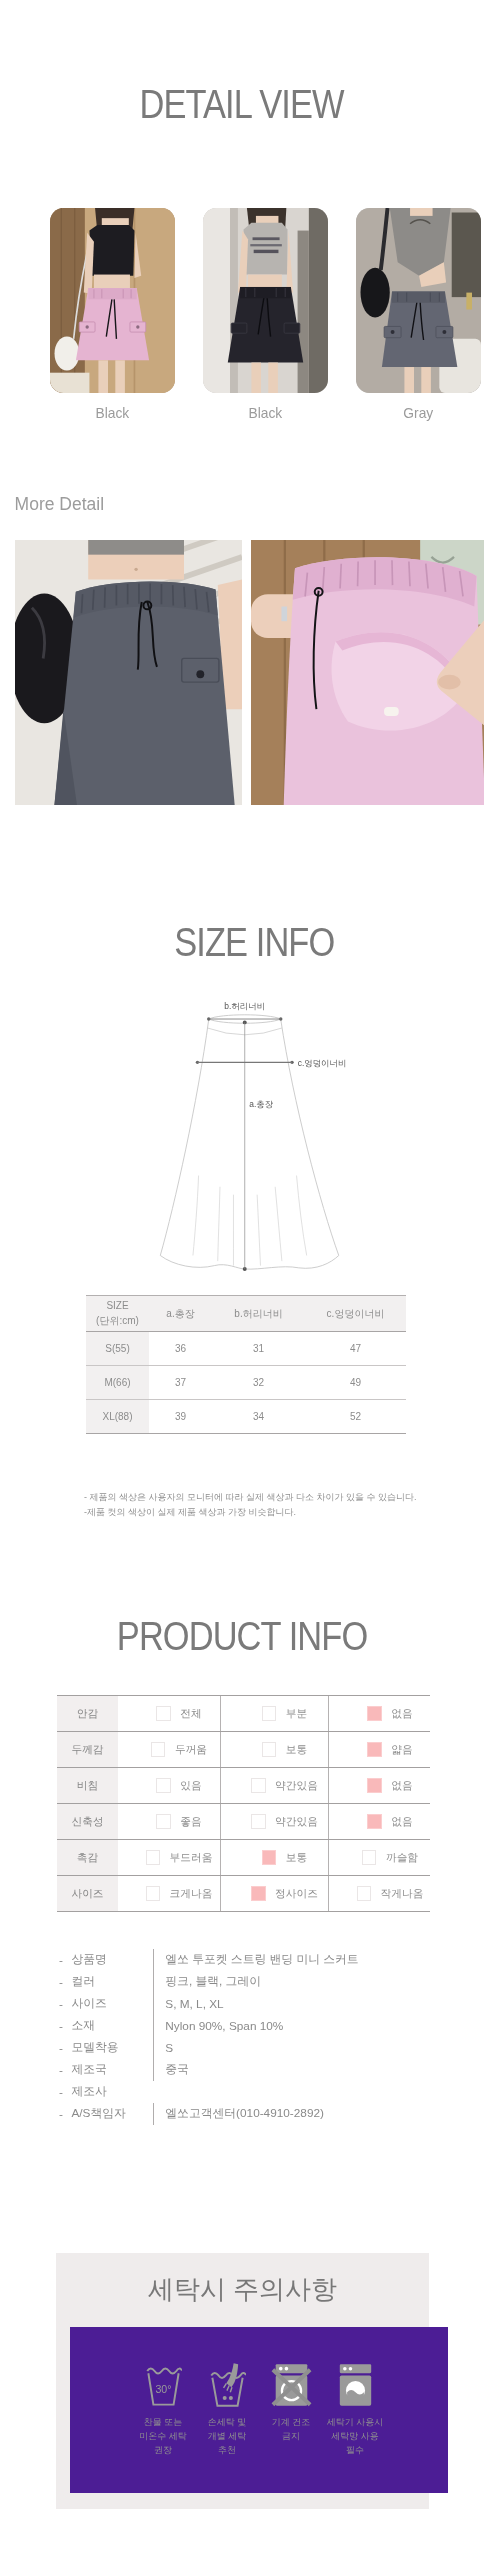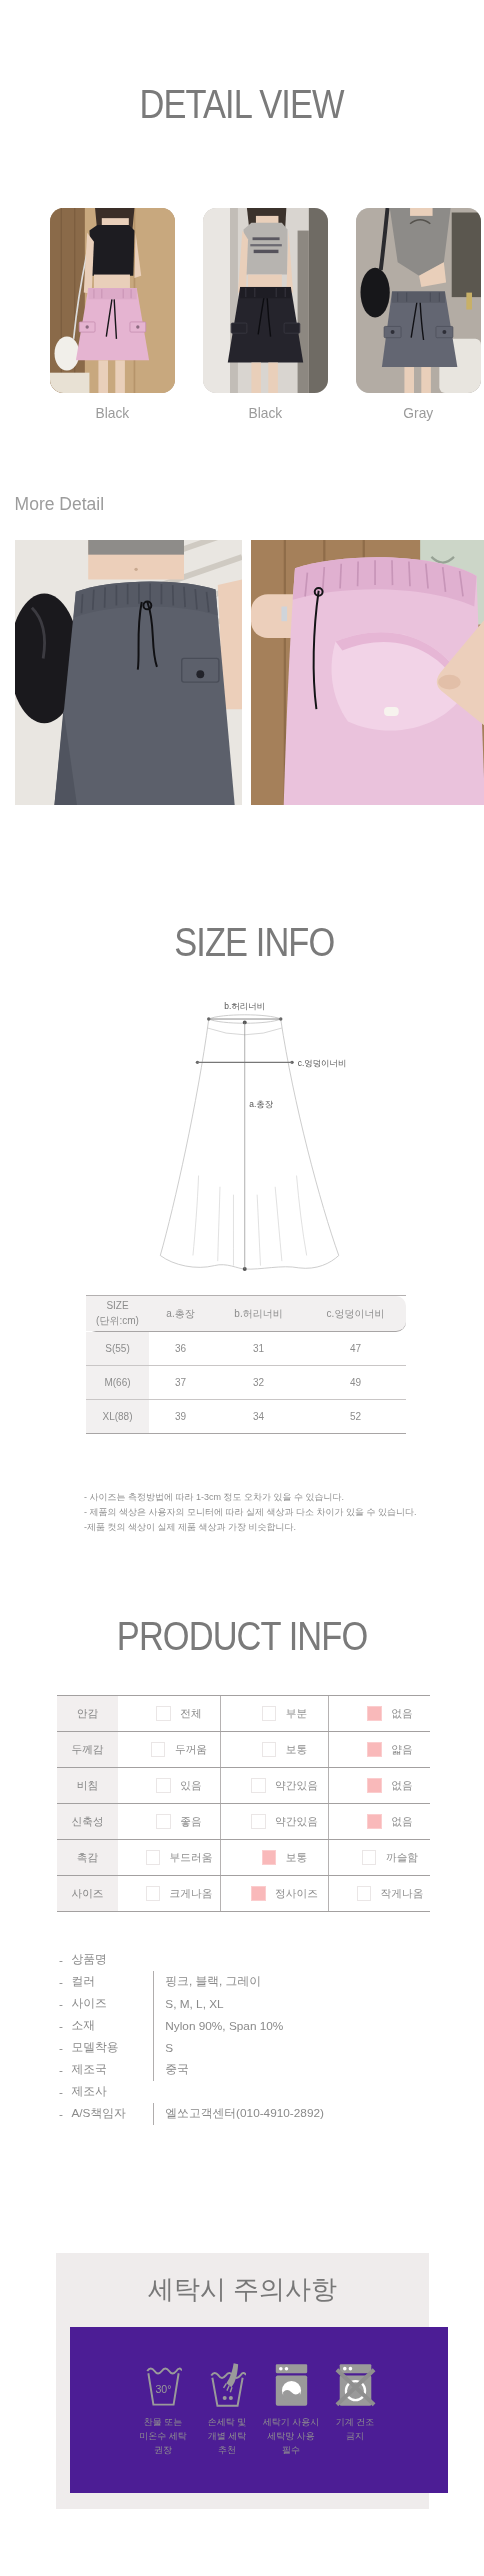--- a/index.html
+++ b/index.html
@@ -27,21 +27,21 @@
   .detail-img.right{width:234px;}
   .detail-img svg{display:block;width:100%;height:100%;}
 
   
   .diagram{position:absolute;left:113px;top:1001px;width:259px;height:272px;}
 
   
   .size-table{position:absolute;left:86px;top:1295px;width:320px;
               border-top:1.1px solid #b3b0b0;border-bottom:1.1px solid #a8a5a5;font-size:10px;}
   .st-row{display:grid;grid-template-columns:63px 63px 93px 101px;align-items:center;}
-  .st-header{height:35px;background:#f2f0f0;border-bottom:1.1px solid #a8a5a5;border-radius:10px;}
+  .st-header{height:35px;background:#f2f0f0;border-bottom:1.1px solid #a8a5a5;}
   .st-data{height:33px;border-bottom:0.6px solid #c9c6c6;}
   .st-data:last-child{border-bottom:none;}
   .st-cell{text-align:center;color:#8c8c8c;}
   .st-size-col{background:#f2f0f0;height:100%;display:flex;flex-direction:column;
                align-items:center;justify-content:center;line-height:14.6px;}
   .st-data .st-size-col{line-height:normal;}
 
   
   .size-notes{position:absolute;left:84px;top:1490px;font-size:9px;line-height:15px;color:#8f8f8f;}
 
@@ -329,21 +329,20 @@
     </div>
     <div class="st-row st-data">
       <div class="st-cell st-size-col">XL(88)</div>
       <div class="st-cell">39</div>
       <div class="st-cell">34</div>
       <div class="st-cell">52</div>
     </div>
   </div>
 
   <div class="size-notes">
-    <div>- 사이즈는 측정방법에 따라 1-3cm 정도 오차가 있을 수 있습니다.</div>
     <div>- 제품의 색상은 사용자의 모니터에 따라 실제 색상과 다소 차이가 있을 수 있습니다.</div>
     <div>-제품 컷의 색상이 실제 제품 색상과 가장 비슷합니다.</div>
   </div>
 
   <div class="big-title" style="top:1613px;">
     <span class="cond">PRODUCT INFO</span>
   </div>
 
   <div class="pi-table">
     <div class="pi-row">
@@ -437,20 +436,21 @@
       </div>
     </div>
   </div>
 
   <div class="details">
     <div class="d-row">
       <div class="d-left">
         <span class="d-dash">-</span>
         <span>상품명</span>
       </div>
+      <div class="d-value">엘쏘 투포켓 스트링 밴딩 미니 스커트</div>
     </div>
     <div class="d-row">
       <div class="d-left">
         <span class="d-dash">-</span>
         <span>컬러</span>
       </div>
       <div class="d-value">핑크, 블랙, 그레이</div>
     </div>
     <div class="d-row">
       <div class="d-left">
@@ -528,51 +528,51 @@
           </div>
           <div class="care-lines">
             <div>손세탁 및</div>
             <div>개별 세탁</div>
             <div>추천</div>
           </div>
         </div>
 
         <div class="care-item">
           <div class="care-icon">
+            <svg width="41" height="44" viewBox="0 0 72 78">
+              <rect x="8" y="2" width="56" height="16" rx="2" fill="#9a9a9a"></rect>
+              <circle cx="17" cy="10" r="3.2" fill="#ffffff"></circle>
+              <circle cx="27" cy="10" r="3.2" fill="#ffffff"></circle>
+              <rect x="8" y="22" width="56" height="54" rx="3" fill="#9a9a9a"></rect>
+              <circle cx="36" cy="49" r="17" fill="none" stroke="#ffffff" stroke-width="4"></circle>
+              <path d="M3,12 L69,74 M69,12 L3,74" stroke="#8f8f8f" stroke-width="7"></path>
+            </svg>
+          </div>
+          <div class="care-lines">
+            <div>기계 건조</div>
+            <div>금지</div>
+          </div>
+        </div>
+
+        <div class="care-item">
+          <div class="care-icon">
             <svg width="37" height="44" viewBox="0 0 66 78">
               <rect x="5" y="2" width="56" height="16" rx="2" fill="#9a9a9a"></rect>
               <circle cx="14" cy="10" r="3.2" fill="#ffffff"></circle>
               <circle cx="24" cy="10" r="3.2" fill="#ffffff"></circle>
               <rect x="5" y="22" width="56" height="54" rx="3" fill="#9a9a9a"></rect>
               <circle cx="33" cy="49" r="17" fill="#ffffff"></circle>
               <path d="M18,52 q7,-8 15,0 q8,8 15,0 L48,62 a17,17 0 0,1 -30,0 Z" fill="#9a9a9a"></path>
             </svg>
           </div>
           <div class="care-lines">
             <div>세탁기 사용시</div>
             <div>세탁망 사용</div>
             <div>필수</div>
           </div>
         </div>
 
-        <div class="care-item">
-          <div class="care-icon">
-            <svg width="41" height="44" viewBox="0 0 72 78">
-              <rect x="8" y="2" width="56" height="16" rx="2" fill="#9a9a9a"></rect>
-              <circle cx="17" cy="10" r="3.2" fill="#ffffff"></circle>
-              <circle cx="27" cy="10" r="3.2" fill="#ffffff"></circle>
-              <rect x="8" y="22" width="56" height="54" rx="3" fill="#9a9a9a"></rect>
-              <circle cx="36" cy="49" r="17" fill="none" stroke="#ffffff" stroke-width="4"></circle>
-              <path d="M3,12 L69,74 M69,12 L3,74" stroke="#8f8f8f" stroke-width="7"></path>
-            </svg>
-          </div>
-          <div class="care-lines">
-            <div>기계 건조</div>
-            <div>금지</div>
-          </div>
-        </div>
-
       </div>
     </div>
   </div>
 
 </div>
 
 
 </body></html>

